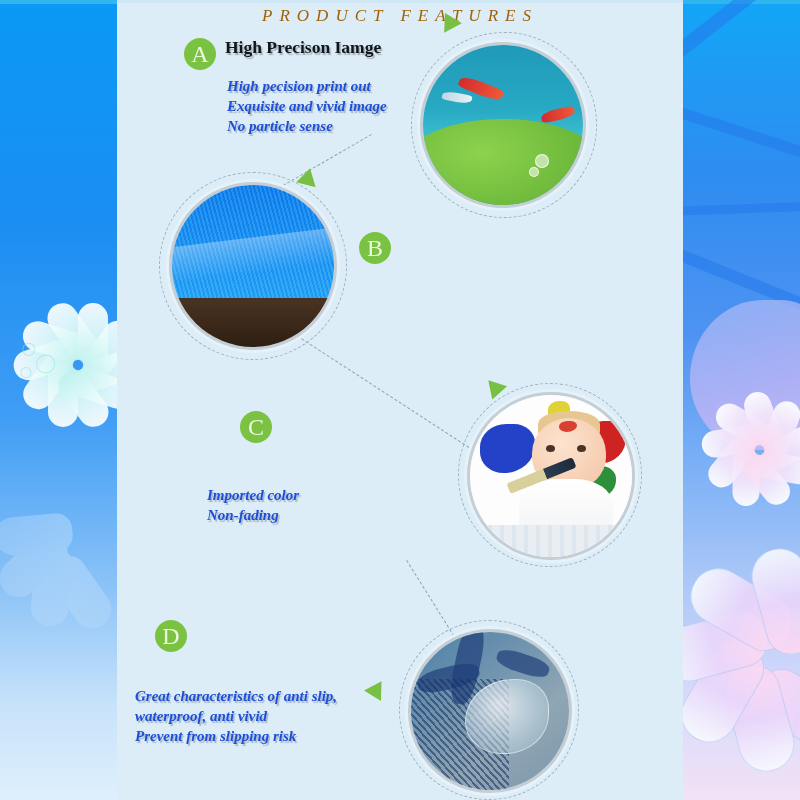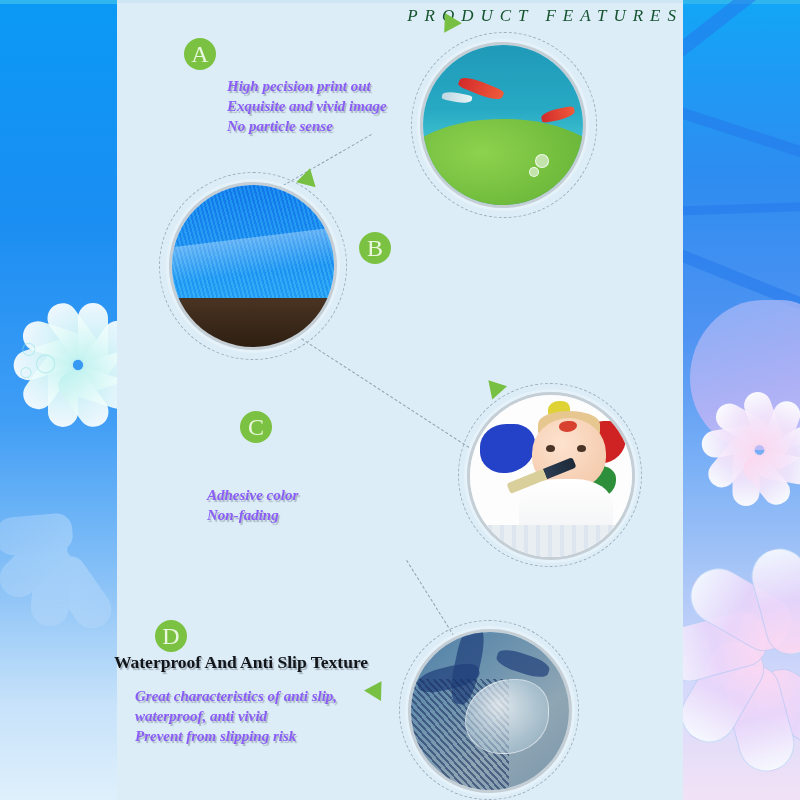--- a/index.html
+++ b/index.html
@@ -73,43 +73,43 @@
   }
 
   
   .panel{
     position:absolute;left:117px;top:0;width:566px;height:800px;
     background:#dcedf8;
   }
   .panel-top-edge{position:absolute;left:0;top:0;width:100%;height:3px;background:#cfe6f5;}
 
   .title{
-    position:absolute;left:0;top:6px;width:100%;text-align:right;
+    position:absolute;left:0;top:6px;width:100%;text-align:center;
     font-family:"Liberation Serif",serif;
     font-style:italic;font-size:17px;letter-spacing:7px;
-    color:#14532d;font-weight:400;
+    color:#a16207;font-weight:400;
   }
 
   
   .badge{
     position:absolute;width:32px;height:32px;border-radius:50%;
     background:#7cc242;
     color:#eaf7e0;font-family:"Liberation Serif",serif;
     font-size:24px;line-height:32px;text-align:center;font-weight:400;
   }
   .heading{
     position:absolute;
     font-family:"Liberation Serif",serif;font-weight:700;font-size:17.5px;
     color:#111418;white-space:nowrap;
     text-shadow:1.5px 1.5px 1px rgba(150,165,178,.85);
   }
   .bullets{
     position:absolute;
     font-family:"Liberation Serif",serif;font-style:italic;font-weight:700;
-    font-size:15px;line-height:20px;color:#8b5cf6;
+    font-size:15px;line-height:20px;color:#1d4ed8;
     text-shadow:1.5px 1.5px 1px rgba(155,170,182,.8);
     white-space:pre-line;
   }
 
   
   .photo{
     position:absolute;border-radius:50%;overflow:hidden;
     border:3px solid #c4ced4;
     box-shadow:0 0 0 3px #e6f2fa;
   }
@@ -234,20 +234,21 @@
   <div class="panel">
     <div class="panel-top-edge"></div>
 
     <div class="title">PRODUCT FEATURES</div>
 
     <div class="dash-line" style="left:140px;top:200px;width:132px;transform:rotate(-30deg);"></div>
     <div class="dash-line" style="left:172px;top:330px;width:215px;transform:rotate(33deg);"></div>
     <div class="dash-line" style="left:290px;top:560px;width:130px;transform:rotate(58deg);"></div>
 
     <div class="badge" style="left:67px;top:38px;">A</div>
+    <div class="heading" style="left:108px;top:37px;">High Precison Iamge</div>
     <div class="bullets" style="left:110px;top:76px;">High pecision print out
 Exquisite and vivid image
 No particle sense</div>
 
     <div class="ring-dash" style="left:294px;top:32px;width:184px;height:184px;"></div>
     <div class="photo" style="left:303px;top:42px;width:160px;height:160px;">
       <div class="ph-a-sky"></div>
       <div class="ph-a-leaf"></div>
       <div class="koi k1"></div>
       <div class="koi k2"></div>
@@ -261,21 +262,21 @@
     <div class="photo" style="left:52px;top:182px;width:162px;height:162px;">
       <div class="ph-b-fabric"></div>
       <div class="ph-b-fold"></div>
       <div class="ph-b-floor"></div>
     </div>
     <div class="arrow" style="left:181px;top:168px;transform:rotate(14deg);"></div>
 
     <div class="badge" style="left:242px;top:232px;">B</div>
 
     <div class="badge" style="left:123px;top:411px;">C</div>
-    <div class="bullets" style="left:90px;top:485px;">Adhesive color
+    <div class="bullets" style="left:90px;top:485px;">Imported color
 Non-fading</div>
 
     <div class="ring-dash" style="left:341px;top:383px;width:182px;height:182px;"></div>
     <div class="photo" style="left:350px;top:392px;width:162px;height:162px;">
       <div class="ph-c-bg"></div>
       <div class="splat" style="left:6%;top:18%;width:34%;height:30%;background:#2442c8;"></div>
       <div class="splat" style="left:70%;top:16%;width:26%;height:26%;background:#cf2222;"></div>
       <div class="splat" style="left:66%;top:44%;width:24%;height:20%;background:#2e8f3a;"></div>
       <div class="splat" style="left:48%;top:4%;width:14%;height:12%;background:#ded234;"></div>
       <div class="baby-hair"></div>
@@ -283,21 +284,20 @@
       <div class="eye" style="left:47%;top:31%;"></div>
       <div class="eye" style="left:66%;top:31%;"></div>
       <div class="splat" style="left:55%;top:16%;width:11%;height:7%;background:#d8402f;"></div>
       <div class="baby-body"></div>
       <div class="brush"></div>
       <div class="mat"></div>
     </div>
     <div class="arrow" style="left:367px;top:378px;transform:rotate(-42deg);"></div>
 
     <div class="badge" style="left:38px;top:620px;">D</div>
-    <div class="heading" style="left:-3px;top:652px;">Waterproof And Anti Slip Texture</div>
     <div class="bullets" style="left:18px;top:686px;">Great characteristics of anti slip,
 waterproof, anti vivid
 Prevent from slipping risk</div>
 
     <div class="ring-dash" style="left:282px;top:620px;width:178px;height:178px;"></div>
     <div class="photo" style="left:291px;top:629px;width:158px;height:158px;">
       <div class="ph-d-bg"></div>
       <div class="ph-d-marble" style="left:28%;top:-6%;width:16%;height:52%;transform:rotate(12deg);"></div>
       <div class="ph-d-marble" style="left:4%;top:22%;width:40%;height:14%;transform:rotate(-14deg);"></div>
       <div class="ph-d-marble" style="left:54%;top:14%;width:34%;height:12%;transform:rotate(18deg);"></div>

